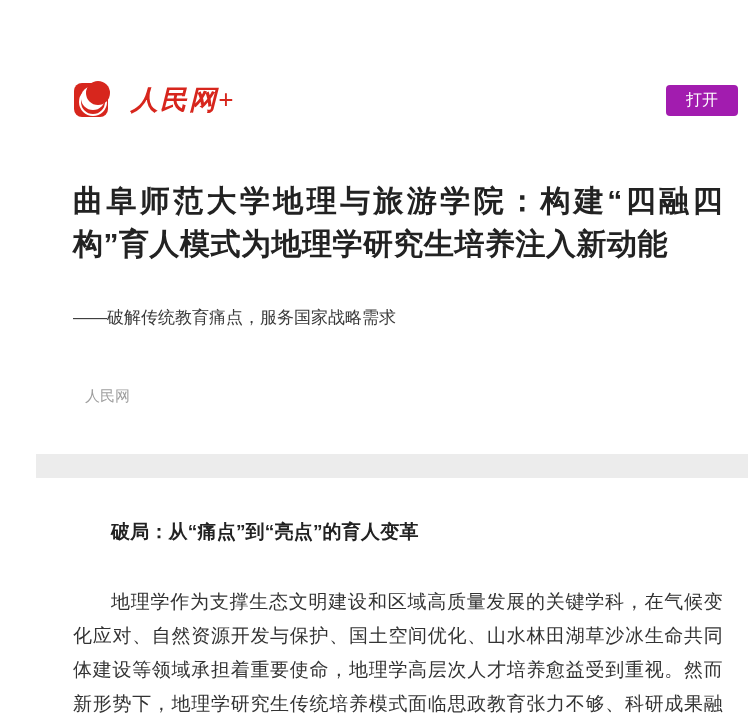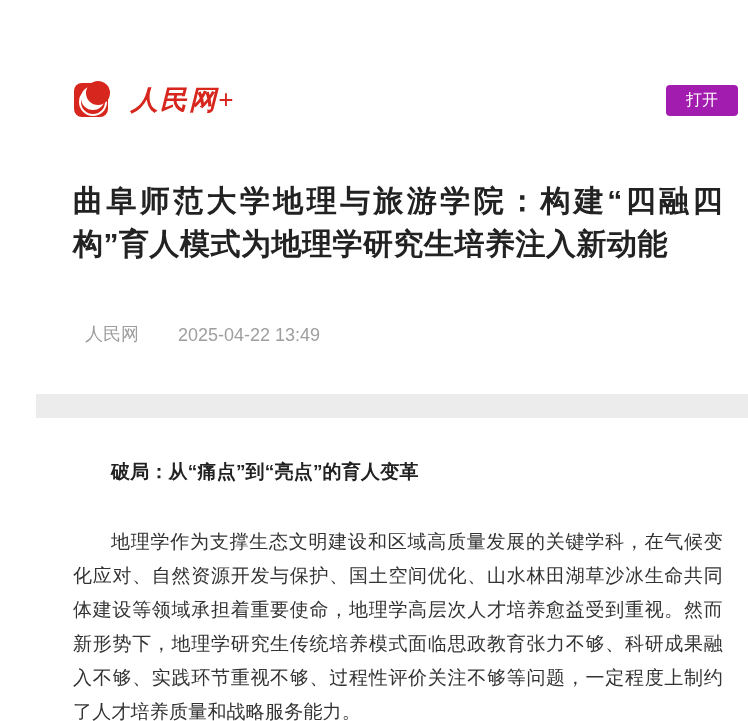--- a/index.html
+++ b/index.html
@@ -47,22 +47,22 @@
   
   .title {
     margin:25px 25px 16px; color:#222222;
     font-size:30px; line-height:43px; font-weight:bold;
     letter-spacing:0.5px; text-align:justify;
   }
   .subtitle {
     margin:17px 25px 0; color:#3a3a3a; font-size:17px; line-height:24px;
   }
   .meta {
-    margin:21px 25px 0; color:#9e9e9e; font-size:18px;
-    display:flex; gap:15px; align-items:flex-end;
+    margin:21px 25px 0; color:#9e9e9e; font-size:15px;
+    display:flex; gap:15px; align-items:center;
   }
 
   .divider { margin-top:24px; height:7px; width:100%; background:#ececec; }
 
   
   .article { padding:20px 25px 0; }
   .article p {
     font-size:19px; line-height:34px; color:#333333;
     text-align:justify; text-indent:2em; letter-spacing:0.2px;
   }
@@ -83,24 +83,24 @@
         <span class="swirl-dot"></span>
         <span class="swirl-cut"></span>
       </span>
       <span class="brand-word">人民网+</span>
     </div>
     <button class="open-btn">打开</button>
   </div>
 
   <h1 class="title">曲阜师范大学地理与旅游学院：构建“四融四构”育人模式为地理学研究生培养注入新动能</h1>
 
+  <div class="subtitle">——破解传统教育痛点，服务国家战略需求</div>
 
   <div class="meta">
     <span>人民网</span>
-    <span>2025-04-22 13:49</span>
   </div>
 
   <div class="divider"></div>
 
   <div class="article">
     <h2>破局：从“痛点”到“亮点”的育人变革</h2>
     <p>地理学作为支撑生态文明建设和区域高质量发展的关键学科，在气候变化应对、自然资源开发与保护、国土空间优化、山水林田湖草沙冰生命共同体建设等领域承担着重要使命，地理学高层次人才培养愈益受到重视。然而新形势下，地理学研究生传统培养模式面临思政教育张力不够、科研成果融入不够、实践环节重视不够、过程性评价关注不够等问题，一定程度上制约了人才培养质量和战略服务能力。</p>
   </div>
 
 </div>

